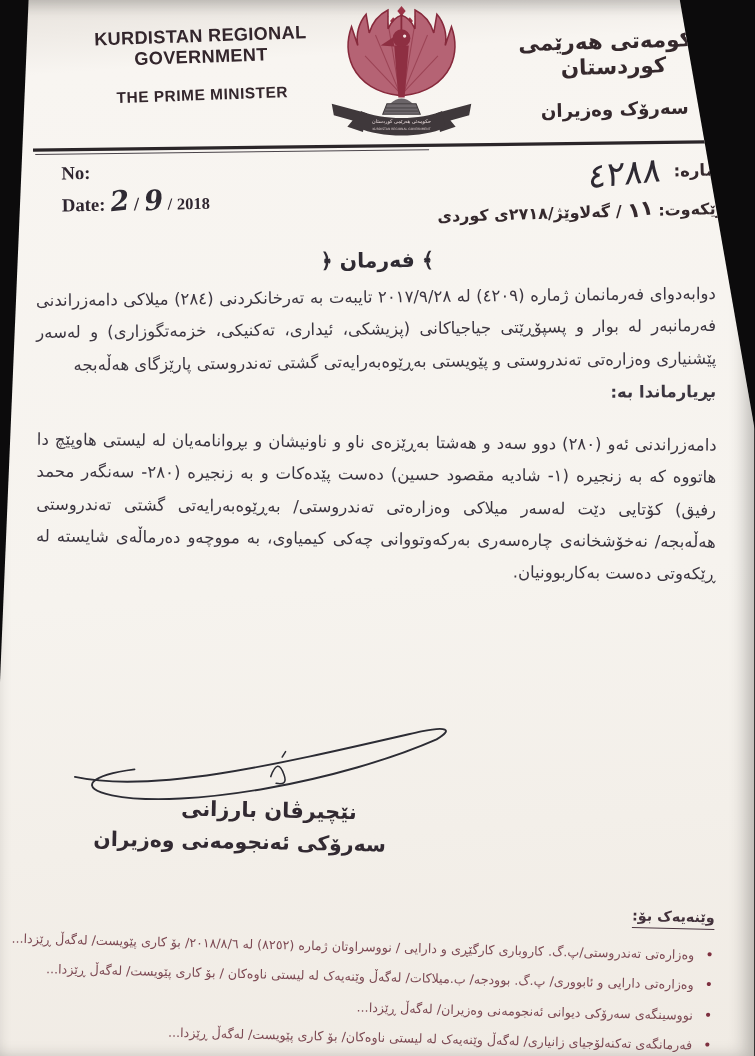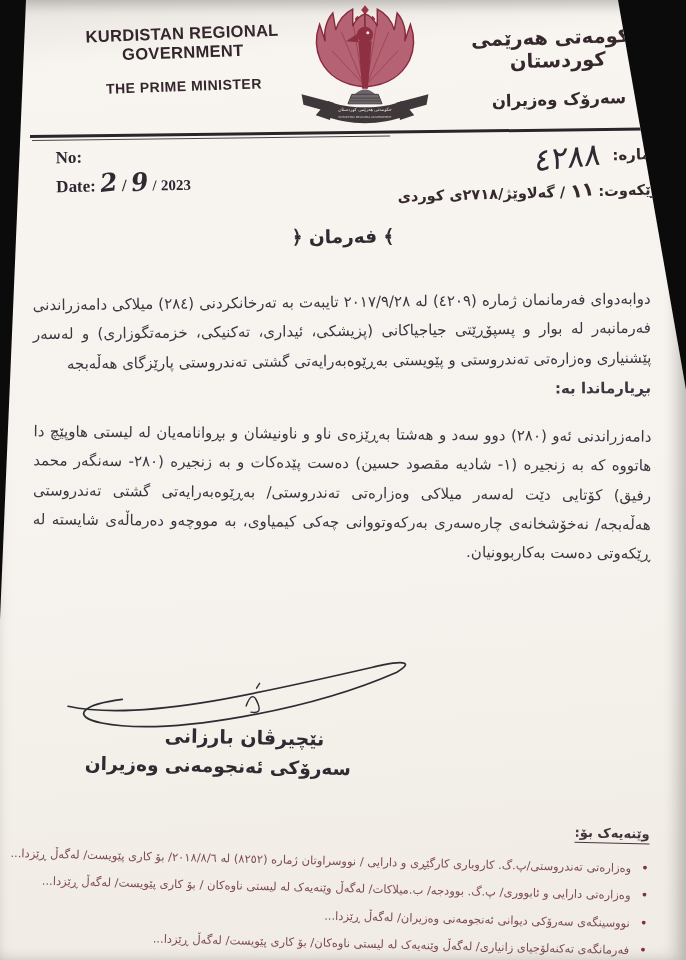--- a/index.html
+++ b/index.html
@@ -27,21 +27,21 @@
   .ref-l .yr{font-size:15px;}
   .ref-r{right:26px;top:140px;text-align:right;transform:rotate(-1.6deg);}
   .ref-r .lbl{font-size:15px;font-weight:bold;}
   .num-hand{display:inline-block;font-family:"DejaVu Sans",sans-serif;font-size:31px;letter-spacing:7px;
             color:#2e2a33;transform:rotate(-4deg) skewX(-8deg);vertical-align:middle;margin-right:6px;font-weight:300;}
   .ref-r .row2{margin-top:4px;font-size:14.5px;font-weight:bold;}
   .rk-day{display:inline-block;font-size:19px;transform:rotate(-8deg);}
   
   .title{left:0;top:226px;width:686px;text-align:center;font-size:18.5px;font-weight:bold;color:#2f2b33;transform:rotate(-.5deg);}
   
-  .body-text{left:33px;right:35px;top:256px;font-size:15px;line-height:1.95;color:#3c3640;text-align:justify;margin-top:32px;}
+  .body-text{left:33px;right:35px;top:256px;font-size:15px;line-height:1.95;color:#3c3640;text-align:justify;}
   .p1{transform:rotate(-.6deg);}
   .p1b{font-weight:bold;transform:rotate(-.4deg);}
   .p2{margin-top:15px;transform:rotate(.5deg);}
   
   .sig{left:50px;top:648px;width:390px;transform:rotate(1.2deg);}
   .sig-name{margin-top:-10px;text-align:center;font-size:19px;font-weight:bold;color:#322a32;}
   .sig-title{margin-top:8px;margin-left:-52px;text-align:center;font-size:18.5px;font-weight:bold;color:#322a32;}
   
   .cc{left:30px;right:38px;top:816px;transform:rotate(1.4deg);text-align:right;}
   .cc-head{display:inline-block;font-size:13px;font-weight:bold;color:#43323c;border-bottom:1.6px solid #4a3540;padding-bottom:2px;}
@@ -116,21 +116,21 @@
   <div class="blk rule"></div>
 
   <div class="blk serif ref-l">
     <div>No:</div>
     <div class="row2">
       <span>Date:</span>
       <span class="hand">2</span>
       <span>/</span>
       <span class="hand">9</span>
       <span class="yr">/</span>
-      <span class="yr">2023</span>
+      <span class="yr">2018</span>
     </div>
   </div>
 
   <div class="blk ku ref-r">
     <div>
       <span class="lbl">ژمارە:</span>
       <span class="num-hand">٤٢٨٨</span>
     </div>
     <div class="row2">
       <span>ڕێکەوت:</span>

